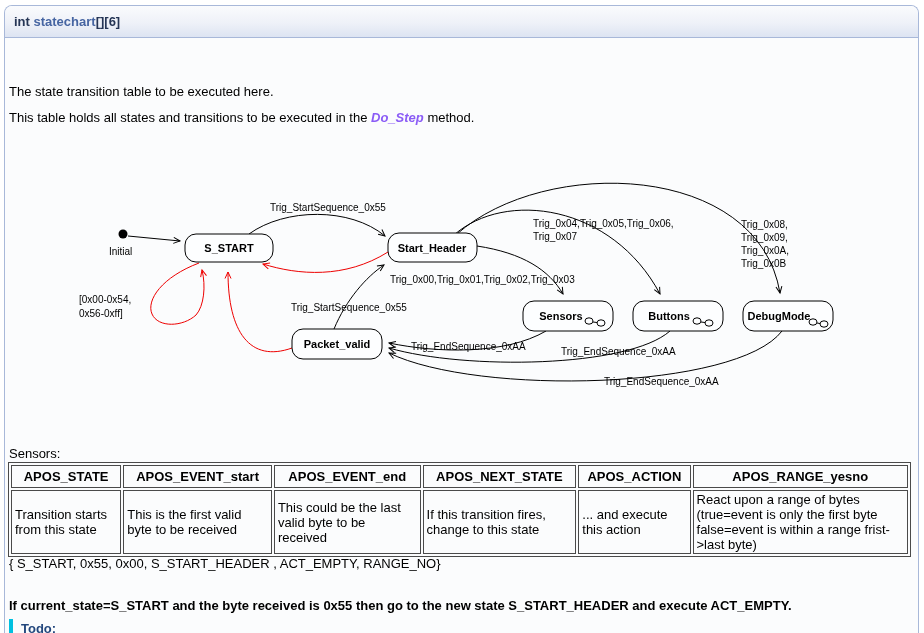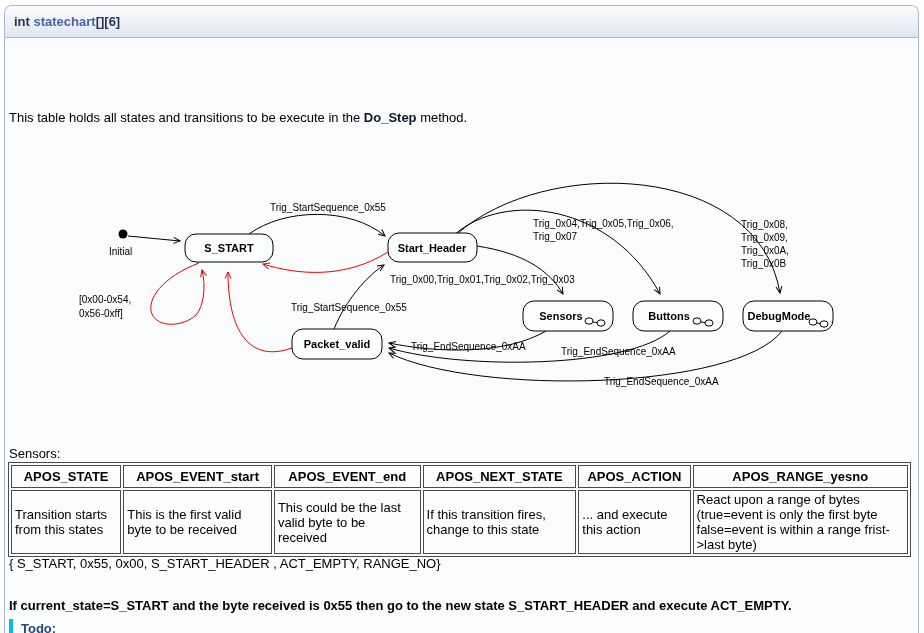--- a/index.html
+++ b/index.html
@@ -13,21 +13,21 @@
   .memproto{position:absolute;left:0;top:0;right:0;height:32px;
             background:linear-gradient(to bottom,#FAFBFD 0%,#EEF1F8 55%,#DDE4F2 100%);
             border-bottom:1px solid #A8B8D9;border-radius:7px 7px 0 0;
             font-size:13px;font-weight:bold;color:#253555;line-height:32px;
             padding-left:9px;box-sizing:border-box;}
   .memproto a{color:#4665A2;text-decoration:none;}
 
   .memdoc{position:absolute;left:0;top:33px;right:0;bottom:0;font-size:13px;}
 
   .para{position:absolute;left:4px;white-space:nowrap;}
-  .doclink{color:#0f172a;font-weight:bold;text-decoration:none;}
+  .doclink{color:#8b5cf6;font-weight:bold;text-decoration:none;font-style:italic;}
 
   .diagram-wrap{position:absolute;left:0;top:109px;width:913px;height:292px;}
   .lbl{font-size:10px;fill:#000;font-family:"Liberation Sans",sans-serif;}
   .state-rect{fill:#FDFEFF;stroke:#000;stroke-width:1;}
   .state-label{font-size:11px;font-weight:bold;fill:#000;text-anchor:middle;
                font-family:"Liberation Sans",sans-serif;}
   .edge{fill:none;stroke:#000;stroke-width:1;}
   .redge{fill:none;stroke:#EE0000;stroke-width:1;}
   .loopglyph{fill:none;stroke:#000;stroke-width:1;}
 
@@ -52,22 +52,23 @@
 <body>
 
 <div class="memitem">
 
   <div class="memproto">
     <span>int </span><a href="#">statechart</a><span>[][6]</span>
   </div>
 
   <div class="memdoc">
 
+    <div class="para" style="top:45px;">The state transition table to be executed here.</div>
 
-    <div class="para" style="top:71px;"><span>This table holds all states and transitions to be execute in the </span><a href="#" class="doclink">Do_Step</a><span> method.</span></div>
+    <div class="para" style="top:71px;"><span>This table holds all states and transitions to be executed in the </span><a href="#" class="doclink">Do_Step</a><span> method.</span></div>
 
     <div class="diagram-wrap">
       <svg width="913" height="292" viewBox="5 114 913 292">
         <defs>
           <marker id="ab" markerWidth="10" markerHeight="10" refX="7.5" refY="4" orient="auto" markerUnits="userSpaceOnUse">
             <path d="M1,1 L7.5,4 L1,7" fill="none" stroke="#000" stroke-width="1"></path>
           </marker>
           <marker id="ar" markerWidth="10" markerHeight="10" refX="7.5" refY="4" orient="auto" markerUnits="userSpaceOnUse">
             <path d="M1,1 L7.5,4 L1,7" fill="none" stroke="#EE0000" stroke-width="1"></path>
           </marker>
@@ -161,21 +162,21 @@
       <tbody>
           <tr>
         <th>APOS_STATE</th>
         <th>APOS_EVENT_start</th>
         <th>APOS_EVENT_end</th>
         <th>APOS_NEXT_STATE</th>
         <th>APOS_ACTION</th>
         <th>APOS_RANGE_yesno</th>
       </tr>
       <tr>
-        <td>Transition starts from this states</td>
+        <td>Transition starts from this state</td>
         <td>This is the first valid byte to be received</td>
         <td>This could be the last valid byte to be received</td>
         <td>If this transition fires, change to this state</td>
         <td>... and execute this action</td>
         <td>React upon a range of bytes (true=event is only the first byte false=event is within a range frist-&gt;last byte)</td>
       </tr>
     </tbody>
       </table>
 
     <div class="example-block">

